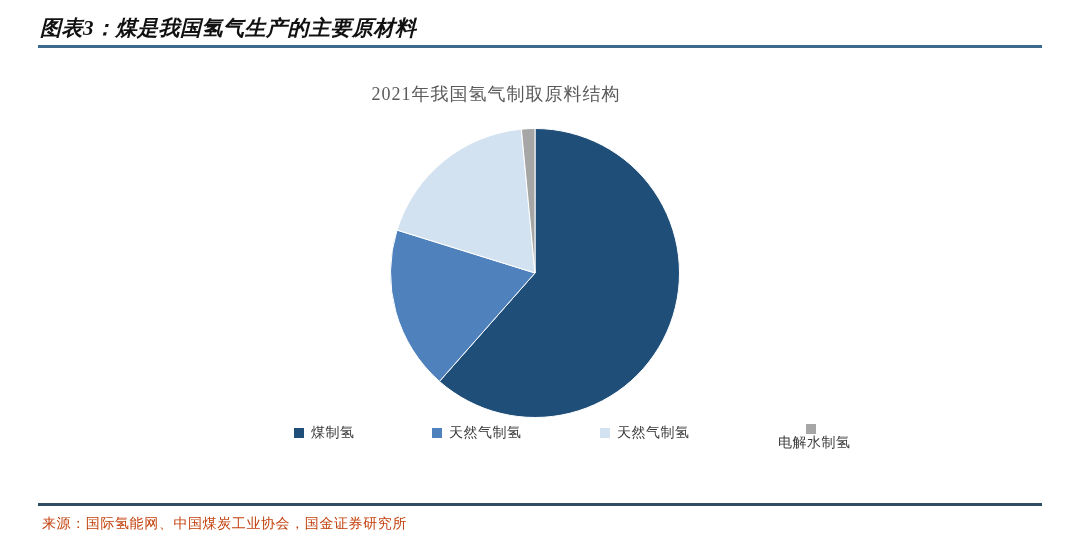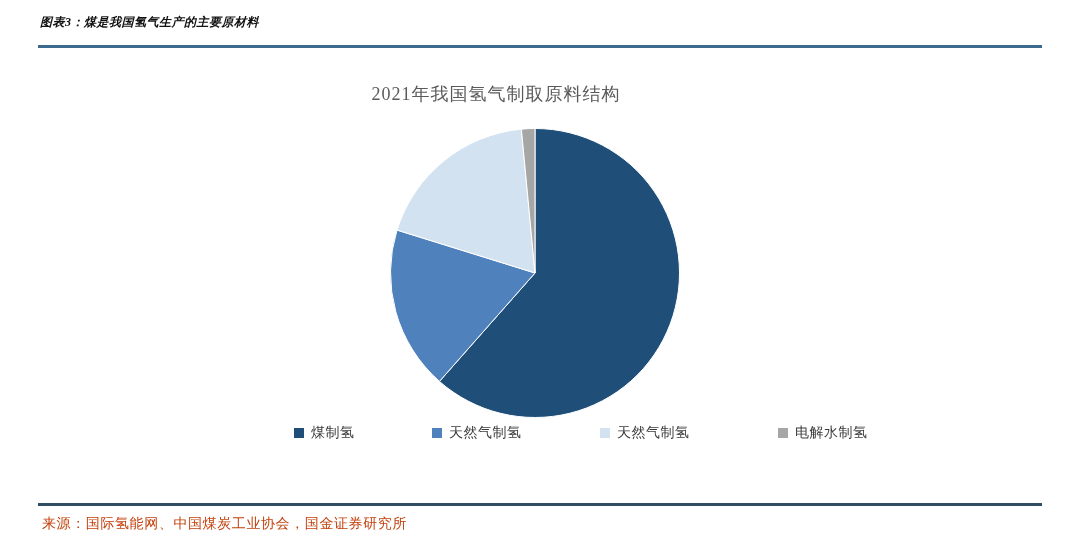--- a/index.html
+++ b/index.html
@@ -20,21 +20,21 @@
     left: 0; top: 0;
     width: 1080px;
     height: 546px;
   }
 
   
   .figure-title {
     position: absolute;
     left: 40px;
     top: 14px;
-    font-size: 12px;
+    font-size: 21px;
     font-weight: bold;
     font-style: italic;
     letter-spacing: 0.5px;
     color: #111111;
     white-space: nowrap;
   }
   .header-rule {
     position: absolute;
     left: 38px;
     top: 45px;
@@ -80,21 +80,21 @@
   .legend-item {
     position: absolute;
     display: flex;
     align-items: center;
     white-space: nowrap;
     padding-left: 48px;
   }
   .legend-item.i0 { left: 246px; }
   .legend-item.i1 { left: 384px; }
   .legend-item.i2 { left: 552px; }
-  .legend-item.i3 { left: 730px; }
+  .legend-item.i3 { left: 730px; flex-direction: column; }
   .legend-swatch {
     width: 10px;
     height: 10px;
     margin-right: 7px;
     flex: 0 0 auto;
   }
   .legend-label {
     font-size: 14px;
     color: #3b3b3b;
     letter-spacing: 0.5px;

